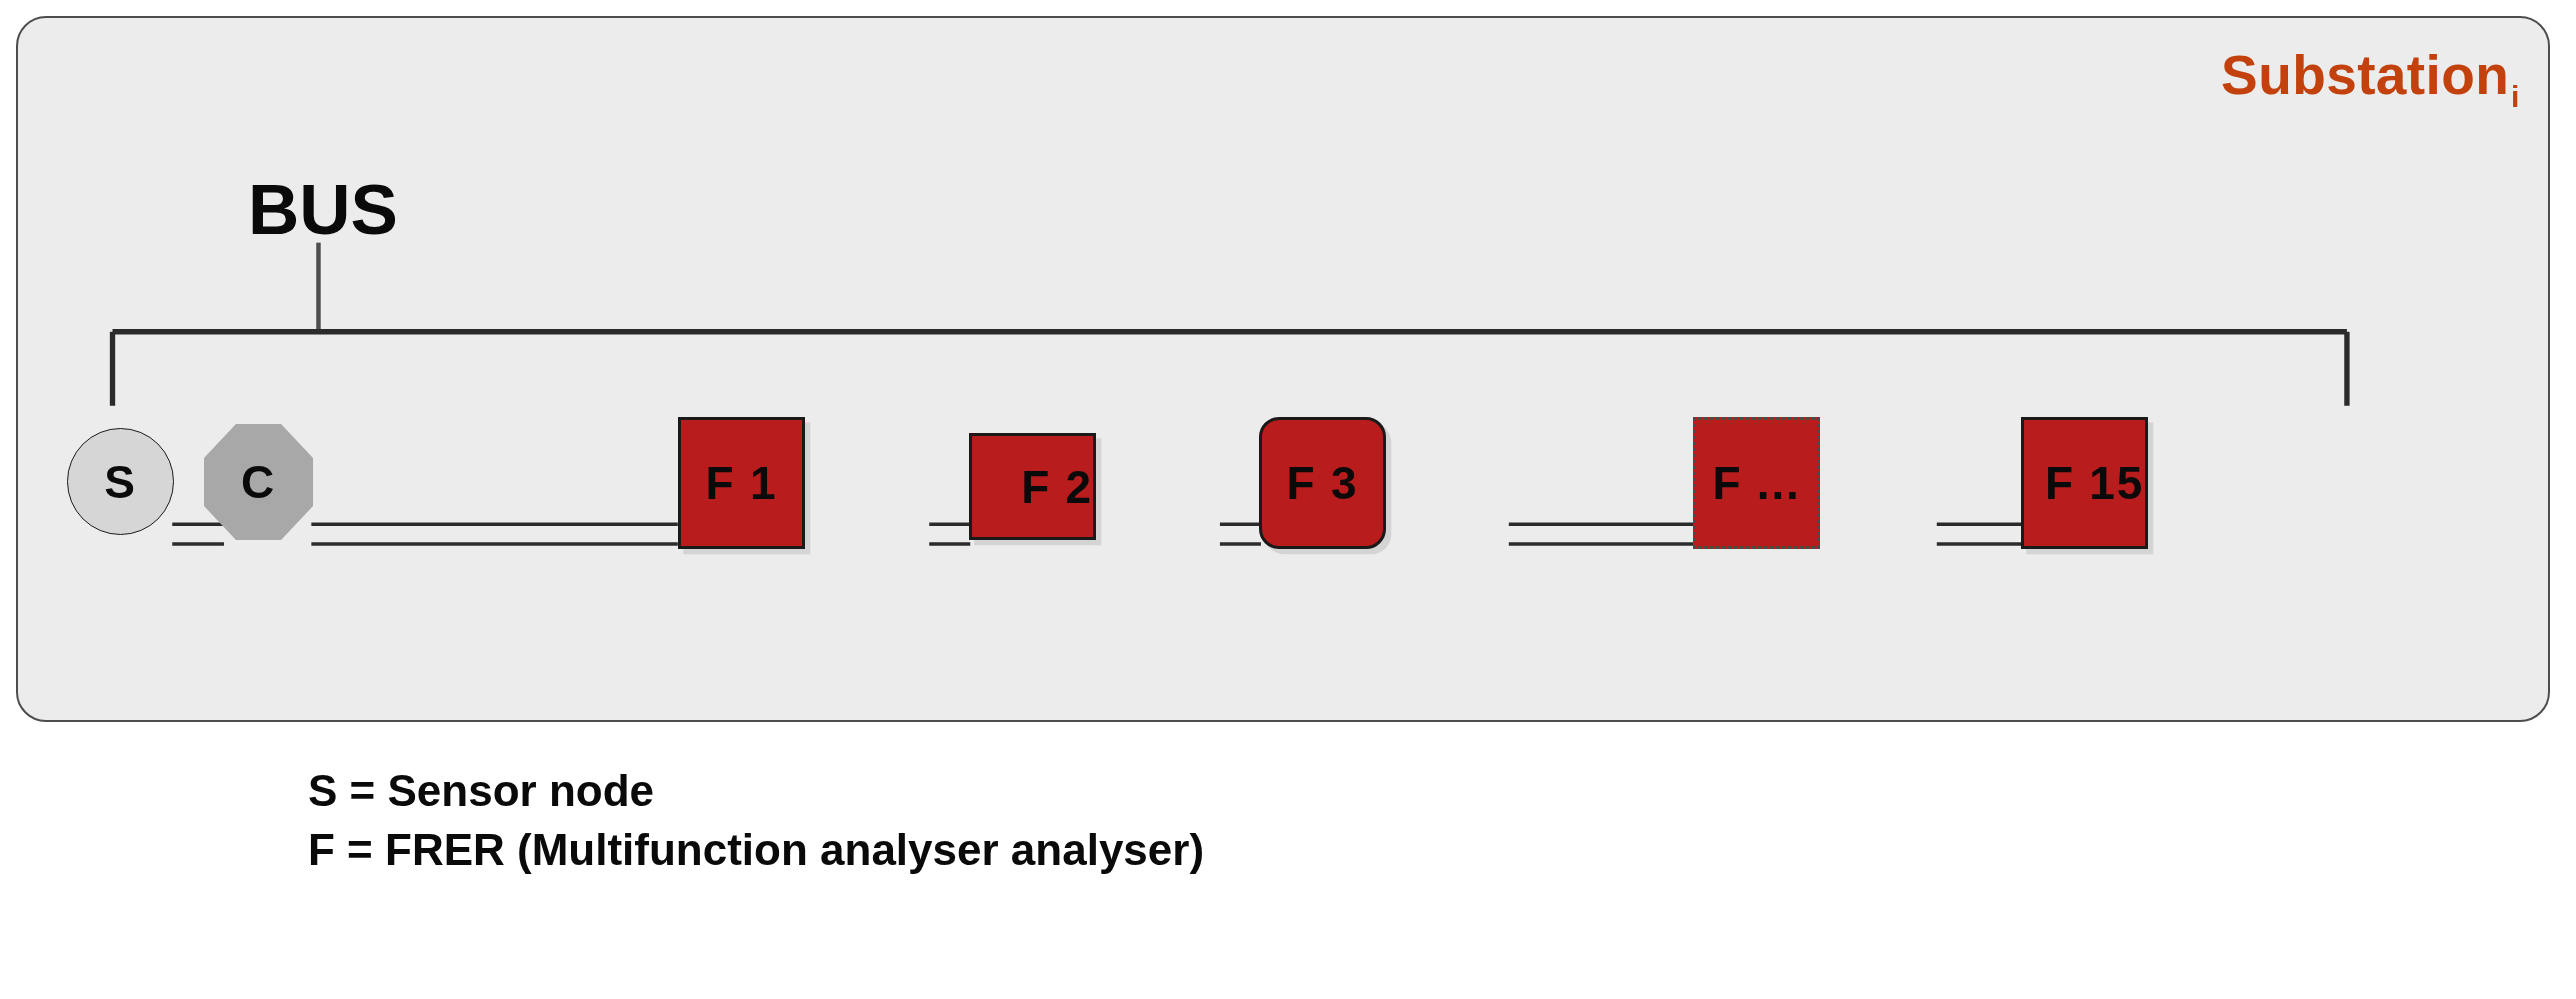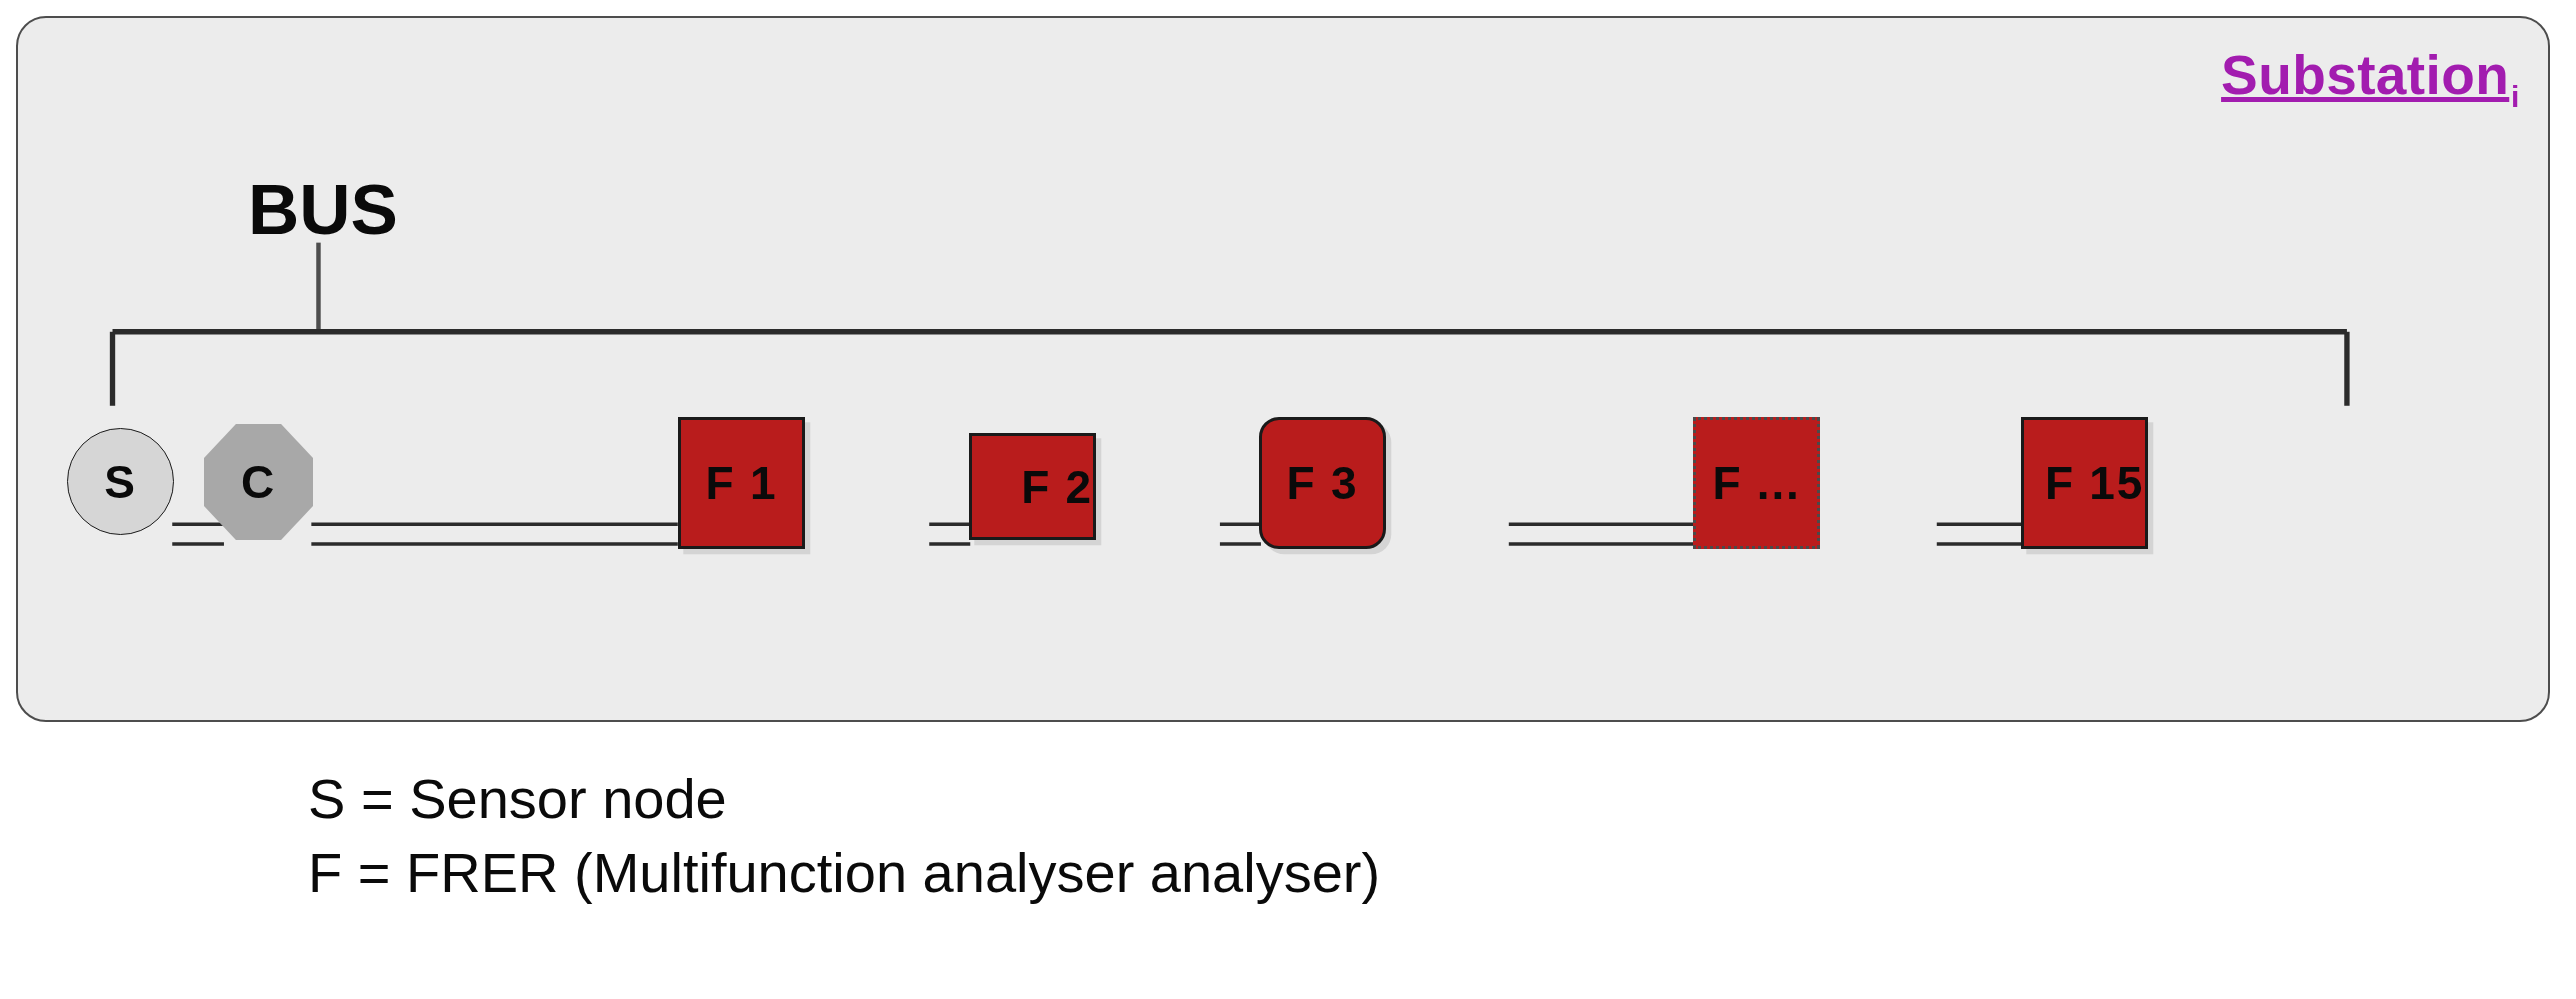--- a/index.html
+++ b/index.html
@@ -27,25 +27,24 @@
     border-radius: 30px;
     box-sizing: border-box;
   }
 
   #substation-title {
     position: absolute;
     right: 30px;
     top: 30px;
     font-size: 55px;
     font-weight: bold;
-    color: #a21caf;
+    color: #c2410c;
     letter-spacing: 0.4px;
     white-space: nowrap;
     line-height: 1;
-    text-decoration: underline;
   }
   #substation-title .sub {
     font-size: 30px;
     vertical-align: baseline;
     position: relative;
     top: 12.5px;
     left: 1.8px;
     font-weight: bold;
   }
 
@@ -118,22 +117,22 @@
   .node.box.dotted {
     border: 3.6px dotted #4a4a4a;
     box-shadow: none;
   }
 
   
   #legend {
     position: absolute;
     left: 308px;
     top: 762px;
-    font-size: 56px;
-    font-weight: normal;
+    font-size: 44px;
+    font-weight: bold;
     color: #0a0a0a;
     line-height: 1.33;
     white-space: nowrap;
   }
   #legend div { margin: 0; padding: 0; }
 </style>
 </head>
 <body>
 
 <div id="substation-panel">

